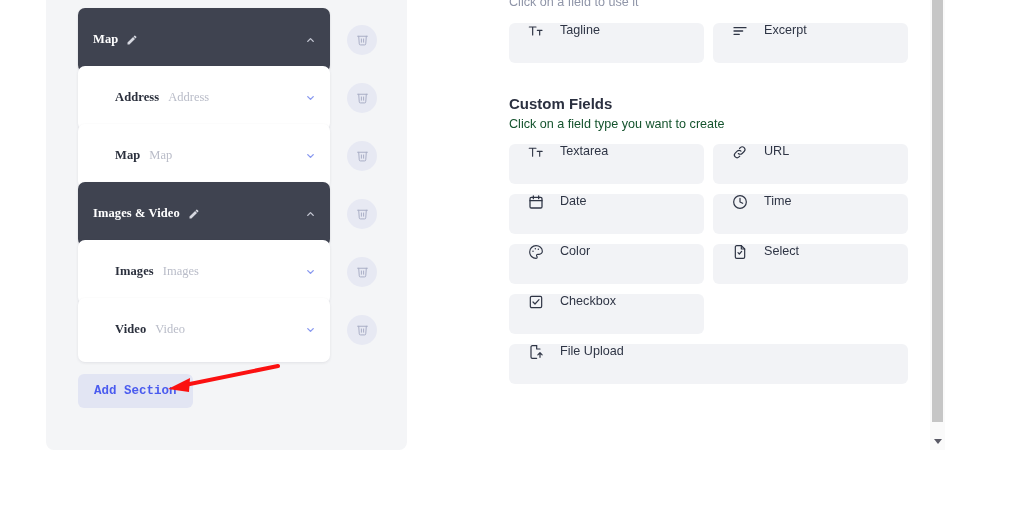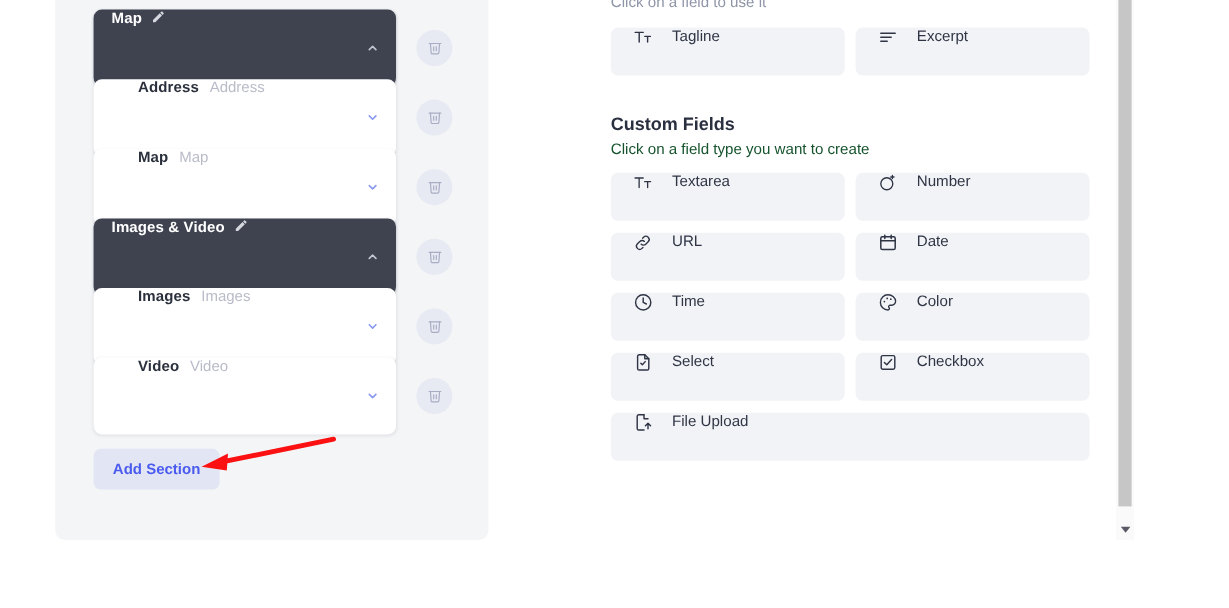--- a/index.html
+++ b/index.html
@@ -28,23 +28,24 @@
     display: flex;
     align-items: center;
     margin-bottom: 11px;
     height: 47px;
   }
   .row-card {
     flex: 0 0 252px;
     height: 64px;
     border-radius: 7px;
     display: flex;
-    align-items: flex-start;
+    align-items: center;
     padding: 0 15px;
     position: relative;
+    font-family: Liberation Serif, serif;
   }
   .row-card.dark {
     background: #3f4350;
     box-shadow: 0 1px 2px rgba(30,35,50,0.18);
   }
   .row-card.light {
     background: #ffffff;
     box-shadow: 0 1px 3px rgba(30,35,50,0.09);
     padding-left: 37px;
   }
@@ -91,21 +92,21 @@
     justify-content: center;
     height: 34px;
     padding: 0 16px;
     border-radius: 6px;
     background: #e2e5f3;
     color: #4a5bef;
     font-size: 12.5px;
     font-weight: bold;
     border: none;
     cursor: pointer;
-    font-family: Liberation Sans, sans-serif;
+    font-family: Liberation Mono, monospace;
   }
 
   
   .right-panel {
     position: absolute;
     left: 509px; top: -6px;
     width: 400px;
   }
   .hint {
     font-size: 12.6px;
@@ -358,29 +359,20 @@
             <svg width="17" height="14" viewBox="0 0 26 20" fill="none" stroke="currentColor" stroke-width="1.8" stroke-linecap="round">
               <path d="M2 4h11M7.5 4v13"></path>
               <path d="M15 9h8M19 9v8"></path>
             </svg>
           </span>
           <span class="fb-label">Textarea</span>
         </button>
         <button class="field-btn">
           <span class="fb-icon">
             <svg width="17" height="17" viewBox="0 0 24 24" fill="none" stroke="currentColor" stroke-width="1.7" stroke-linecap="round" stroke-linejoin="round">
-              <circle cx="10.5" cy="13" r="7.5"></circle>
-              <path d="M17.5 2.5v4M15.5 4.5h4"></path>
-            </svg>
-          </span>
-          <span class="fb-label">Number</span>
-        </button>
-        <button class="field-btn">
-          <span class="fb-icon">
-            <svg width="17" height="17" viewBox="0 0 24 24" fill="none" stroke="currentColor" stroke-width="1.7" stroke-linecap="round" stroke-linejoin="round">
               <path d="M9.5 13.5a4 4 0 0 0 5.7 0l3-3a4 4 0 1 0-5.7-5.7l-1.2 1.2"></path>
               <path d="M13.5 10a4 4 0 0 0-5.7 0l-3 3a4 4 0 0 0 5.7 5.7l1.2-1.2"></path>
             </svg>
           </span>
           <span class="fb-label">URL</span>
         </button>
         <button class="field-btn">
           <span class="fb-icon">
             <svg width="16" height="16" viewBox="0 0 24 24" fill="none" stroke="currentColor" stroke-width="1.9" stroke-linecap="round" stroke-linejoin="round">
               <rect x="3" y="5" width="18" height="16" rx="2"></rect>

